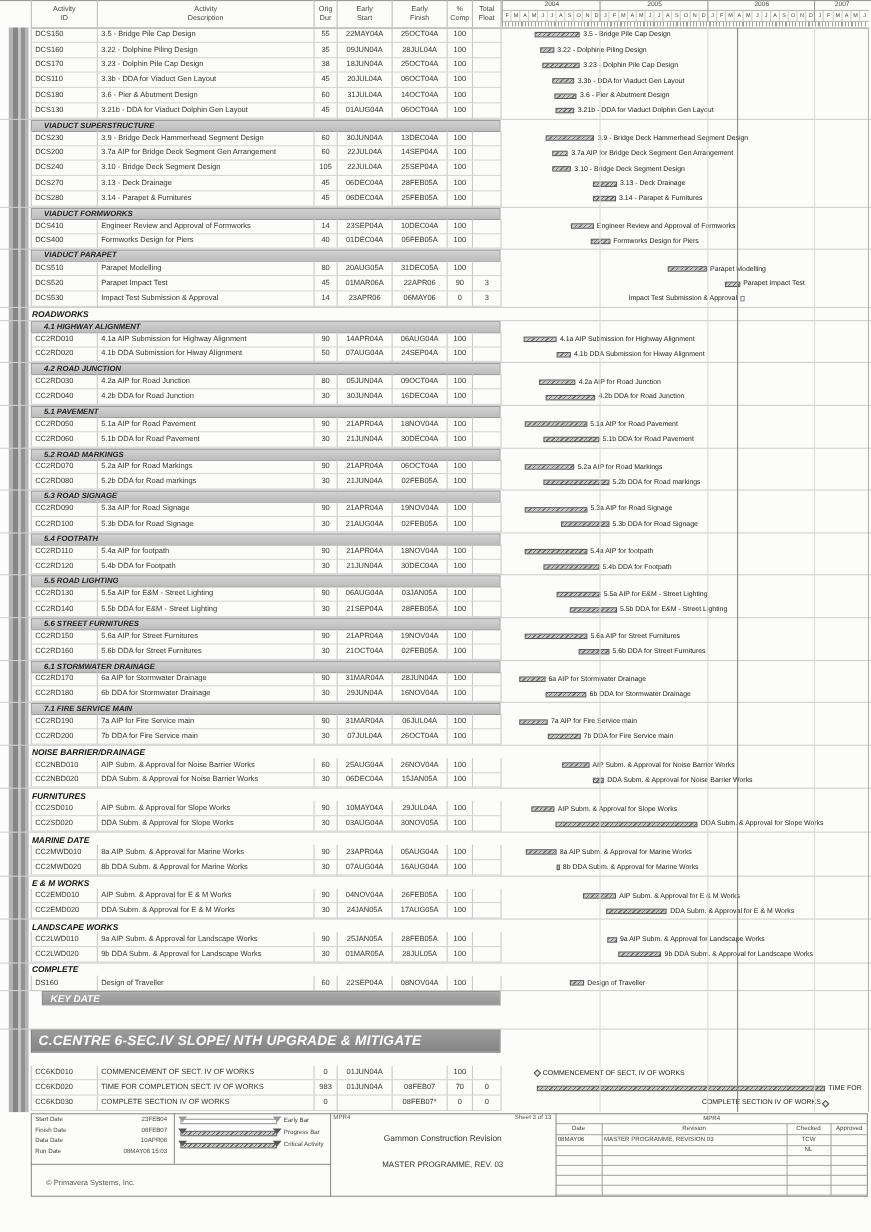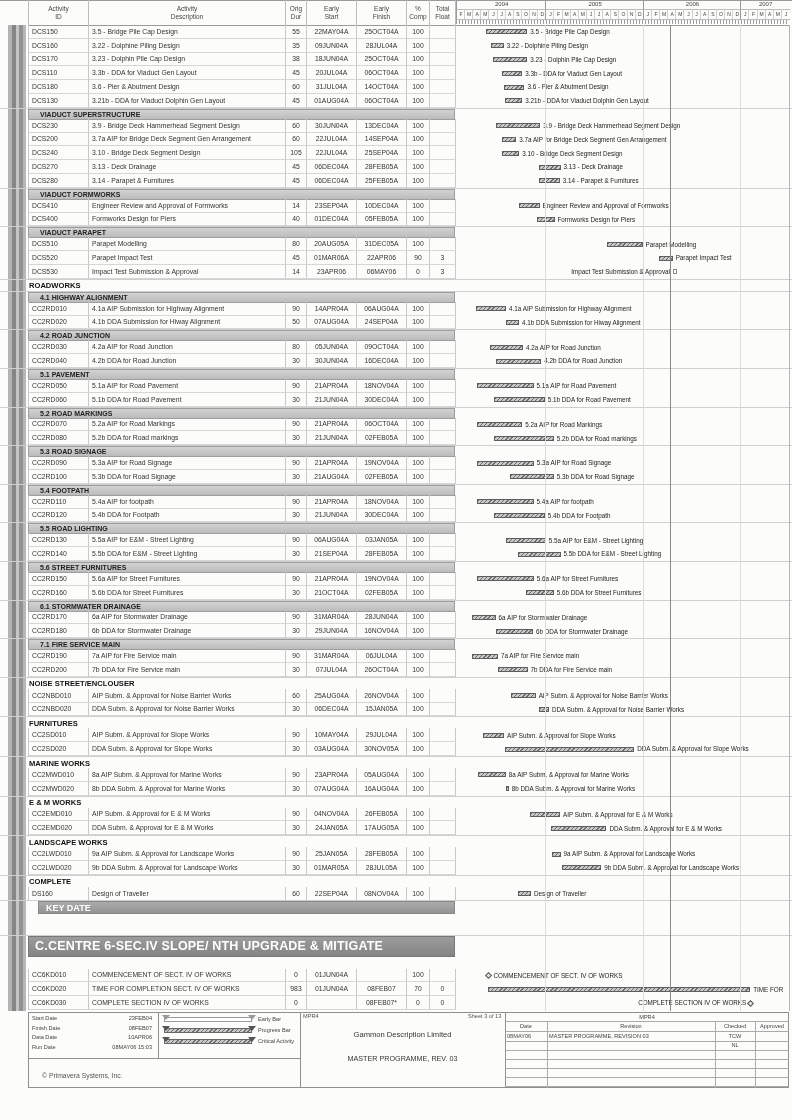--- a/index.html
+++ b/index.html
@@ -36,21 +36,21 @@
     background:linear-gradient(#d2d2d2,#bcbcbc);border:1px solid #9d9d9d;
     font-weight:bold;font-size:7px;color:#222;display:flex;align-items:center;padding-left:11px;}
   .titlepart{position:absolute;left:29px;height:100%;font-weight:bold;font-size:7.6px;color:#111;
     display:flex;align-items:center;}
   .bigband{position:absolute;left:28px;width:427px;height:100%;box-sizing:border-box;
     background:linear-gradient(#9c9c9c,#848484);color:#fff;font-weight:bold;font-size:12.5px;
     display:flex;align-items:center;padding-left:6px;letter-spacing:.2px;border:1px solid #777;}
   .keyband{position:absolute;left:38px;width:417px;height:100%;box-sizing:border-box;
     background:linear-gradient(#ababab,#949494);color:#fff;font-weight:bold;font-size:9px;
     display:flex;align-items:center;padding-left:7px;border:1px solid #888;}
-  .fullsep{border-top:1px solid #cfcfcf;}
+  .fullsep{border-top:1px solid #cfcfcf;font-style:italic;}
   
   .vline{position:absolute;width:0;}
   .bar{position:absolute;height:5px;box-sizing:border-box;border:1px solid #5e5e5e;
     background:repeating-linear-gradient(135deg,#6f6f6f 0,#6f6f6f 1px,#c9c9c9 1px,#c9c9c9 3px);}
   .bar.open{background:#fff;border-color:#8a8a8a;}
   .barlabel{position:absolute;font-size:6.3px;line-height:7px;color:#222;white-space:nowrap;}
   .milestone{position:absolute;width:5px;height:5px;box-sizing:border-box;border:1px solid #555;
     background:#e6e6e6;transform:rotate(45deg);}
   
   #footer{position:absolute;left:28px;top:1012px;width:761px;height:76px;border:1px solid #8f8f8f;box-sizing:border-box;}
@@ -594,21 +594,21 @@
           <div class="cell cl">CC2RD200</div>
           <div class="cell cl">7b DDA for Fire Service main</div>
           <div class="cell cc">30</div>
           <div class="cell cc">07JUL04A</div>
           <div class="cell cc">26OCT04A</div>
           <div class="cell cc">100</div>
           <div class="cell cc"></div>
         </div>
       </div>
       <div class="row fullsep" style="top: 676.8px; height: 12px;">
-        <div class="titlepart">NOISE STREET/ENCLOUSER</div>
+        <div class="titlepart">NOISE BARRIER/DRAINAGE</div>
       </div>
       <div class="row" style="top: 688.8px; height: 13.8px;">
         <div class="tblpart">
           <div class="cell cl">CC2NBD010</div>
           <div class="cell cl">AIP Subm. &amp; Approval for Noise Barrier Works</div>
           <div class="cell cc">60</div>
           <div class="cell cc">25AUG04A</div>
           <div class="cell cc">26NOV04A</div>
           <div class="cell cc">100</div>
           <div class="cell cc"></div>
@@ -644,21 +644,21 @@
           <div class="cell cl">CC2SD020</div>
           <div class="cell cl">DDA Subm. &amp; Approval for Slope Works</div>
           <div class="cell cc">30</div>
           <div class="cell cc">03AUG04A</div>
           <div class="cell cc">30NOV05A</div>
           <div class="cell cc">100</div>
           <div class="cell cc"></div>
         </div>
       </div>
       <div class="row fullsep" style="top: 756px; height: 12px;">
-        <div class="titlepart">MARINE WORKS</div>
+        <div class="titlepart">MARINE DATE</div>
       </div>
       <div class="row" style="top: 768px; height: 13.8px;">
         <div class="tblpart">
           <div class="cell cl">CC2MWD010</div>
           <div class="cell cl">8a AIP Subm. &amp; Approval for Marine Works</div>
           <div class="cell cc">90</div>
           <div class="cell cc">23APR04A</div>
           <div class="cell cc">05AUG04A</div>
           <div class="cell cc">100</div>
           <div class="cell cc"></div>
@@ -914,21 +914,21 @@
         <div class="leglabel">Progress Bar</div>
       </div>
       <div class="legrow" style="left: 164px; top: 1037px; width: 134px;">
         <div class="legbar"></div>
         <div class="legtri" style="left: -2px; border-top: 5px solid rgb(85, 85, 85);"></div>
         <div class="legtri" style="left: 84px; border-top: 5px solid rgb(85, 85, 85);"></div>
         <div class="leglabel">Critical Activity</div>
       </div>
       <div class="copyright" style="left: 42px; top: 1072px;">© Primavera Systems, Inc.</div>
       <div class="smalltag" style="left: 303px; top: 1013px;">MPR4</div>
-      <div class="tb-company" style="top: 1030px;">Gammon Description Limited</div>
+      <div class="tb-company" style="top: 1030px;">Gammon Construction Revision</div>
       <div class="tb-title" style="top: 1054px;">MASTER PROGRAMME, REV. 03</div>
       <div class="smalltag" style="left: 468px; top: 1013px;">Sheet 3 of 13</div>
     </div>
   <div id="revtable">
       <div class="rt-cell" style="left: 0px; top: 2px; width: 284px; text-align: center;">MPR4</div>
       <div class="rt-line" style="top: 9px;"></div>
       <div class="rt-cell" style="left: 0px; top: 11px; width: 42px; text-align: center;">Date</div>
       <div class="rt-cell" style="left: 42px; top: 11px; width: 168px; text-align: center;">Revision</div>
       <div class="rt-cell" style="left: 210px; top: 11px; width: 40px; text-align: center;">Checked</div>
       <div class="rt-cell" style="left: 250px; top: 11px; width: 34px; text-align: center;">Approved</div>

